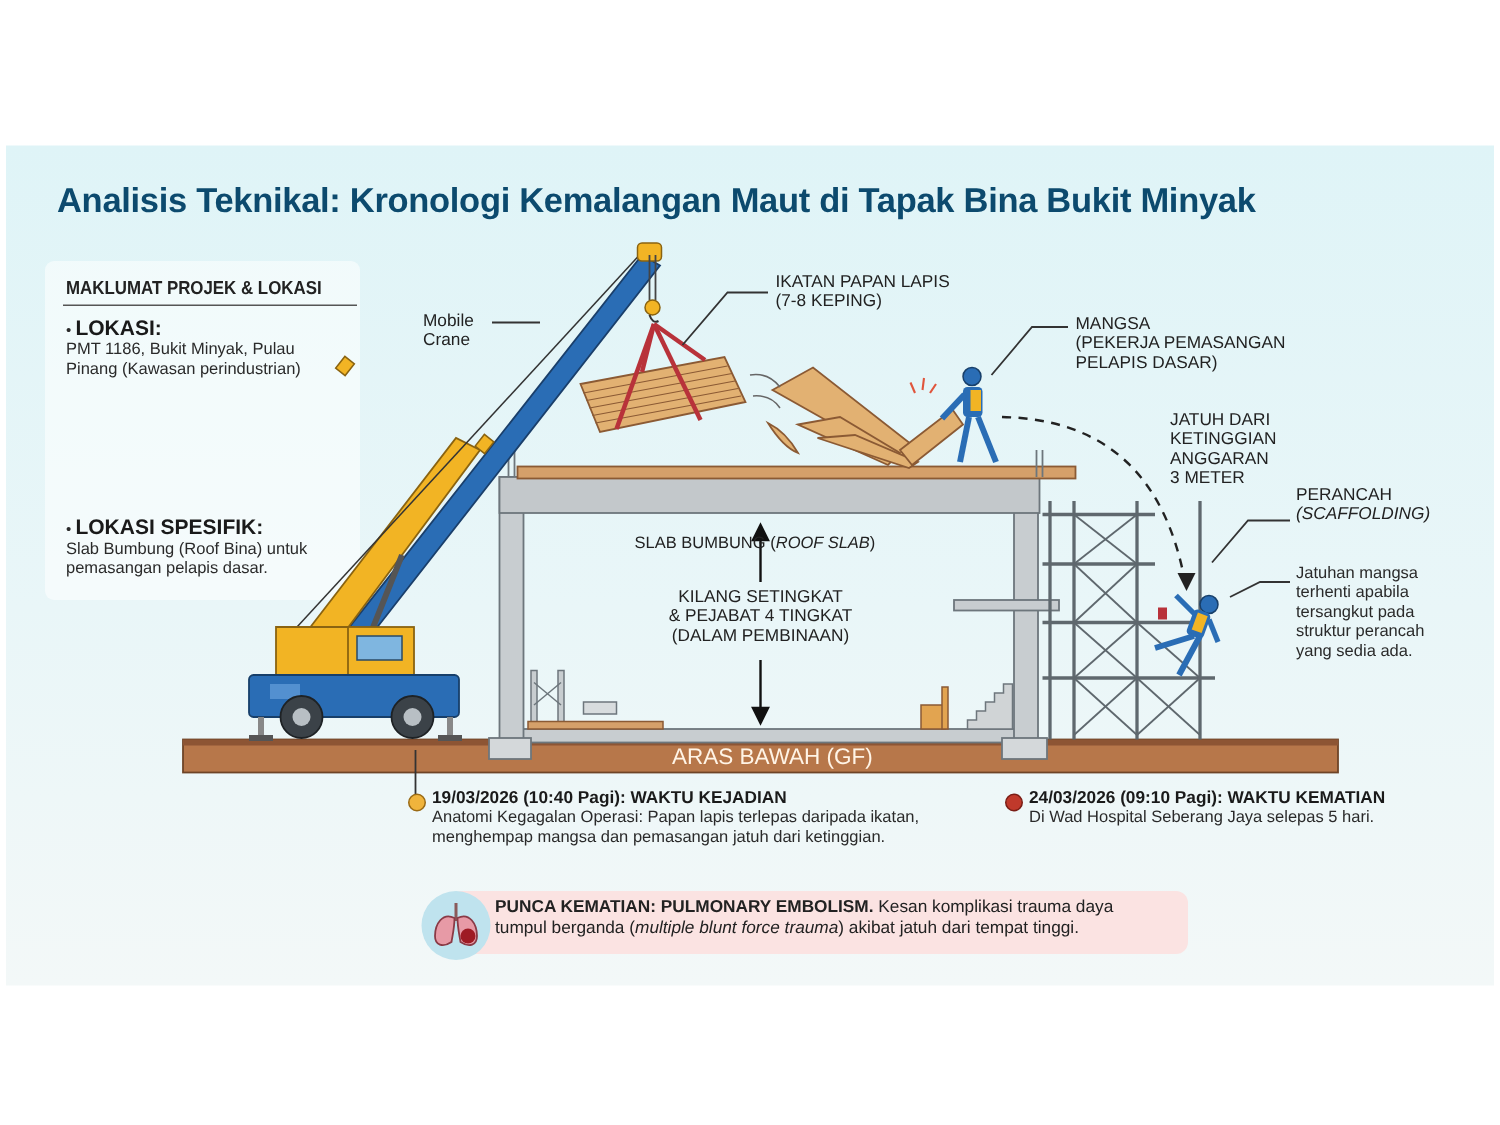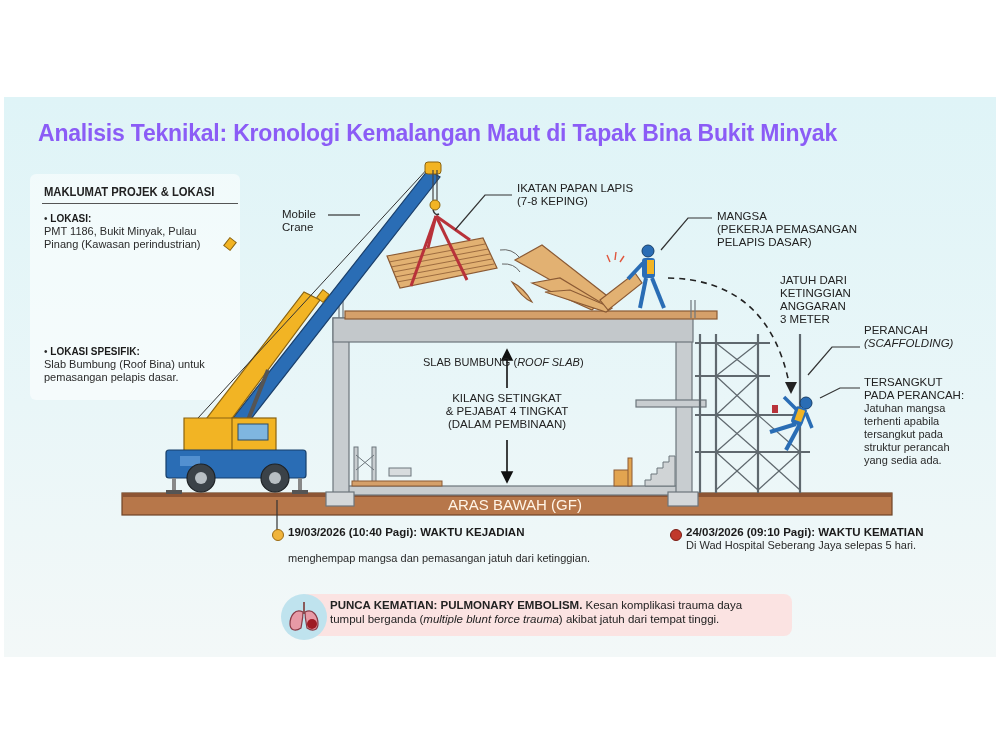--- a/index.html
+++ b/index.html
@@ -1,23 +1,23 @@
 <!DOCTYPE html>
 <html><head>
 <meta charset="utf-8">
 <style>
   html,body{margin:0;padding:0;background:#ffffff;}
   body{width:1000px;height:750px;position:relative;overflow:hidden;font-family:"Liberation Sans",sans-serif;color:#1b1b1b;}
   .panel{position:absolute;left:4px;top:97px;width:992px;height:560px;background:linear-gradient(180deg,#dff4f7 0%,#e9f6f8 55%,#f3f8f8 100%);}
-  .title{position:absolute;left:38px;top:120px;width:940px;font-size:23px;font-weight:bold;letter-spacing:-0.2px;color:#8b5cf6;white-space:nowrap;}
+  .title{position:absolute;left:38px;top:120px;width:940px;font-size:23px;font-weight:bold;letter-spacing:-0.2px;color:#0c4a6e;white-space:nowrap;}
   .info-box{position:absolute;left:30px;top:174px;width:210px;height:226px;background:rgba(255,255,255,0.55);border-radius:6px;}
   .info-head{position:absolute;left:44px;top:185px;font-size:12.5px;font-weight:bold;color:#222;white-space:nowrap;transform:scaleX(0.9);transform-origin:left;}
   .info-rule{position:absolute;left:42px;top:203px;width:196px;height:1px;background:#555;}
   .bullet{position:absolute;font-size:11px;line-height:13px;color:#2a2a2a;}
-  .bullet b{font-size:10px;color:#1a1a1a;}
+  .bullet b{font-size:14px;color:#1a1a1a;}
   .lbl{position:absolute;font-size:11.5px;font-weight:normal;line-height:13px;color:#222;white-space:nowrap;}
   .lbl-sm{position:absolute;font-size:11px;line-height:13px;color:#2a2a2a;}
   .tl{position:absolute;font-size:11px;line-height:13px;color:#2a2a2a;white-space:nowrap;}
   .tl b{font-size:11.5px;color:#1a1a1a;}
   .dot{position:absolute;width:10px;height:10px;border-radius:50%;}
   .cause{position:absolute;left:300px;top:594px;width:492px;height:42px;background:#fbe3e2;border-radius:8px;}
   .cause-text{position:absolute;left:330px;top:598px;width:460px;font-size:11.5px;line-height:14px;color:#222;}
   .lung-circle{position:absolute;left:281px;top:594px;width:46px;height:46px;border-radius:50%;background:#bfe3ee;}
   svg.scene{position:absolute;left:0;top:0;}
 </style>
@@ -234,24 +234,20 @@
   <span>JATUH DARI</span><br>
   <span>KETINGGIAN</span><br>
   <span>ANGGARAN</span><br>
   <span>3 METER</span>
 </div>
 <div class="lbl" style="left:864px;top:324px;">
   <span>PERANCAH</span><br>
   <i>(SCAFFOLDING)</i>
 </div>
 <div style="position:absolute;left:864px;top:376px;width:130px;">
-  <div class="lbl" style="position:static;">
-    <span>TERSANGKUT</span><br>
-    <span>PADA PERANCAH:</span>
-  </div>
   <div class="lbl-sm" style="position:static;">
     <span>Jatuhan mangsa</span><br>
     <span>terhenti apabila</span><br>
     <span>tersangkut pada</span><br>
     <span>struktur perancah</span><br>
     <span>yang sedia ada.</span>
   </div>
 </div>
 <div class="lbl" style="left:423px;top:324px;font-size:11px;margin-top:32px;">
   <span>SLAB BUMBUNG (</span><i>ROOF SLAB</i><span>)</span>
@@ -259,21 +255,21 @@
 <div class="lbl" style="left:430px;top:392px;width:154px;text-align:center;">
   <span>KILANG SETINGKAT</span><br>
   <span>&amp; PEJABAT 4 TINGKAT</span><br>
   <span>(DALAM PEMBINAAN)</span>
 </div>
 <div class="lbl" style="left:448px;top:498px;color:#fff4e6;font-weight:normal;font-size:15px;">ARAS BAWAH (GF)</div>
 
 <div class="dot" style="left:272px;top:529px;background:#f0b43c;border:1px solid #9a6a14;"></div>
 <div class="tl" style="left:288px;top:526px;">
   <b>19/03/2026 (10:40 Pagi): WAKTU KEJADIAN</b><br>
-  <br>
+  <span>Anatomi Kegagalan Operasi: Papan lapis terlepas daripada ikatan,</span><br>
   <span>menghempap mangsa dan pemasangan jatuh dari ketinggian.</span>
 </div>
 <div class="dot" style="left:670px;top:529px;background:#c0392b;border:1px solid #7a1d15;"></div>
 <div class="tl" style="left:686px;top:526px;">
   <b>24/03/2026 (09:10 Pagi): WAKTU KEMATIAN</b><br>
   <span>Di Wad Hospital Seberang Jaya selepas 5 hari.</span>
 </div>
 
 <div class="cause"></div>
 <div class="lung-circle">

